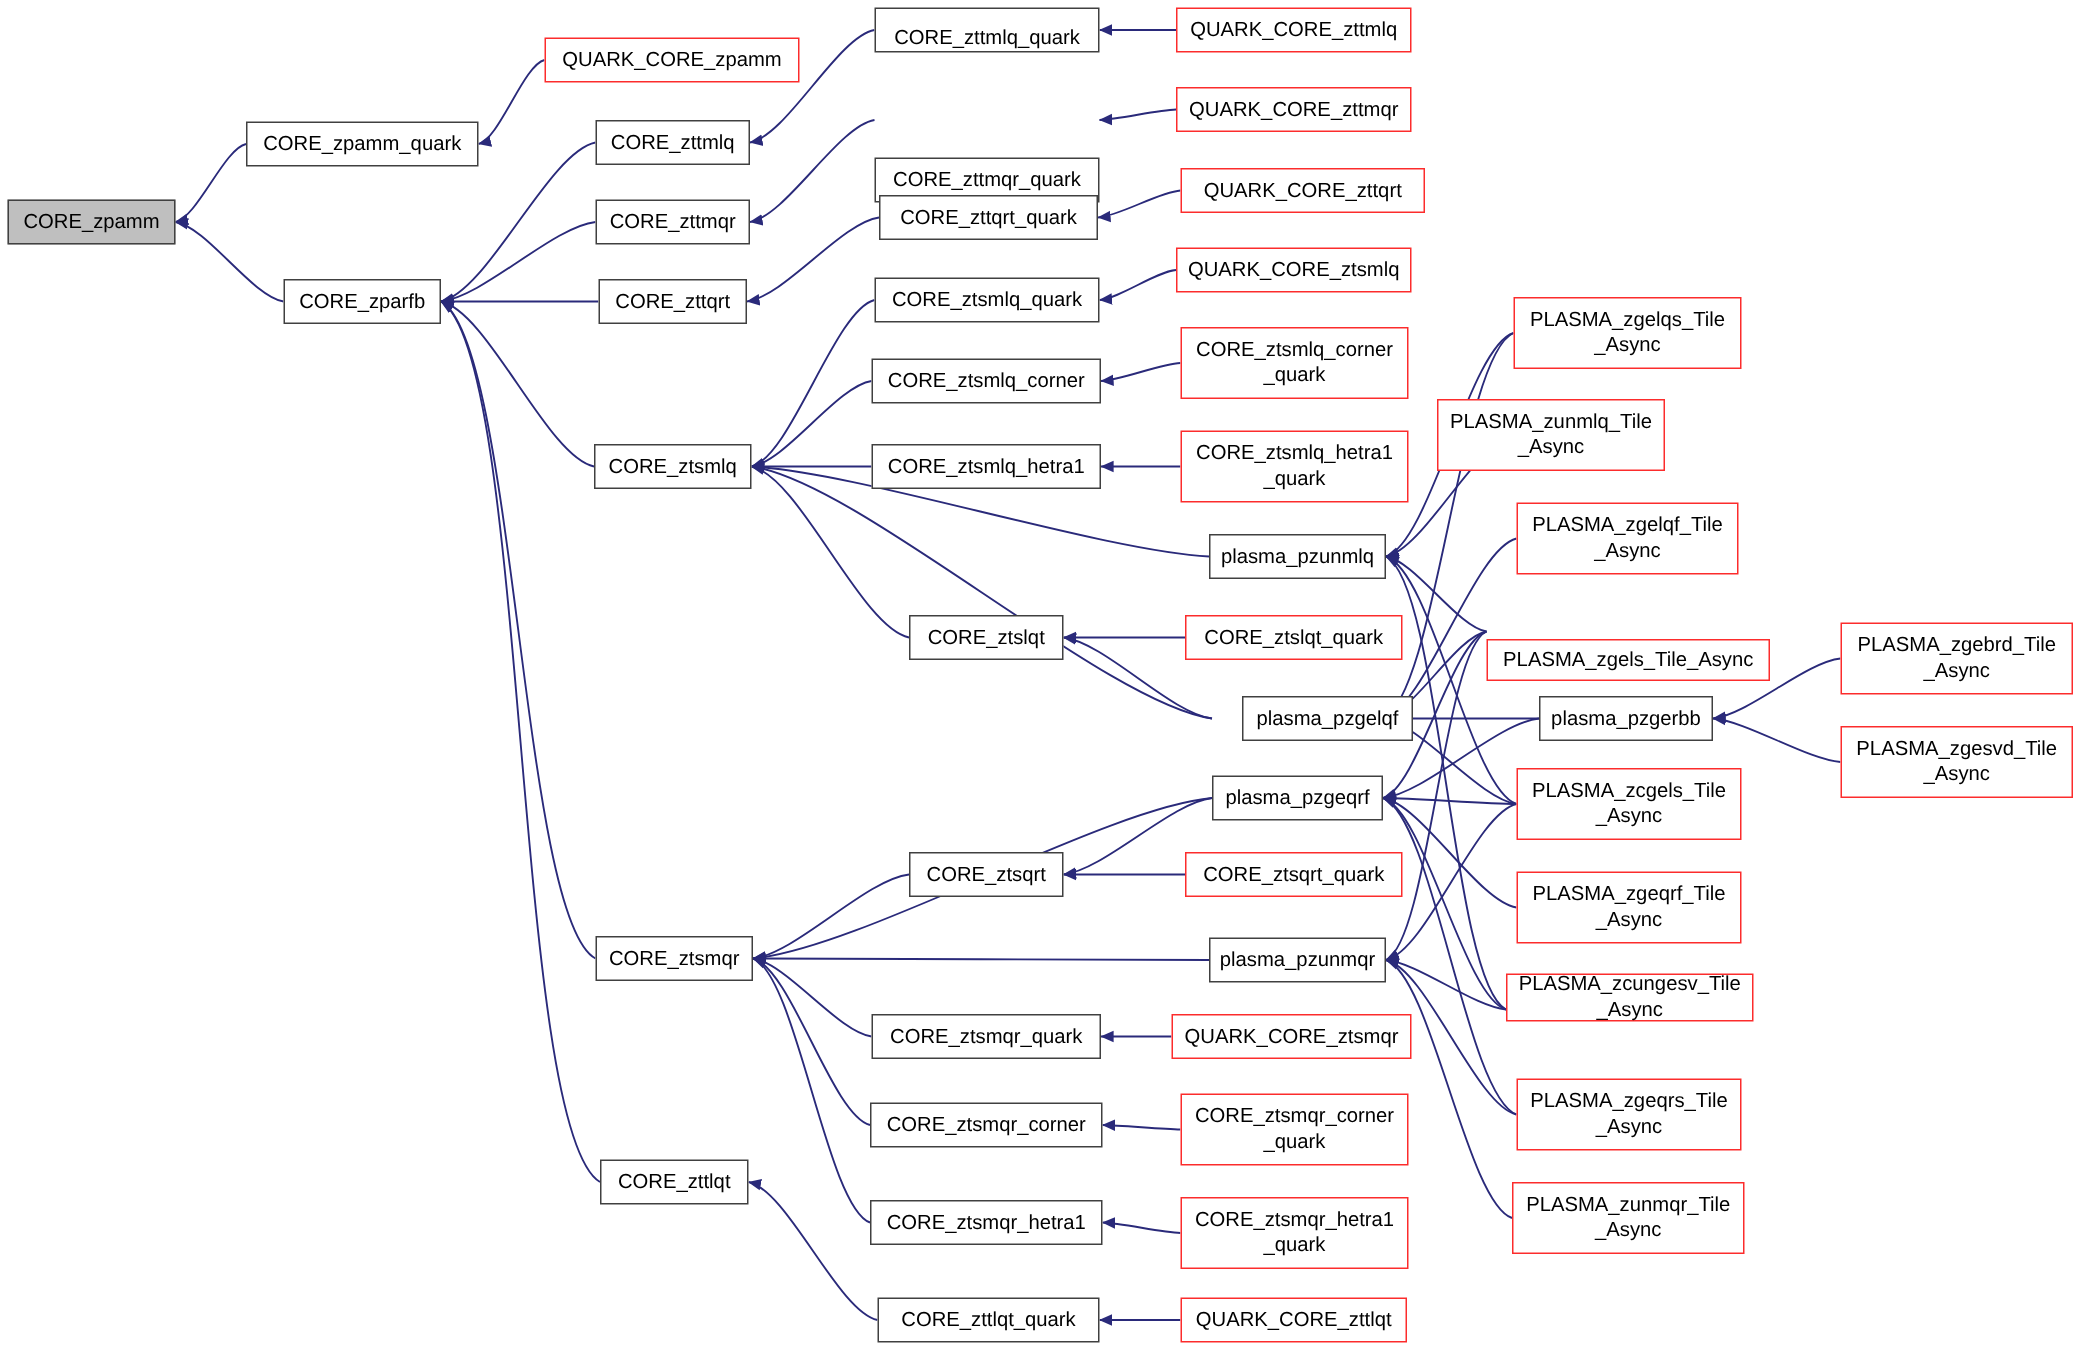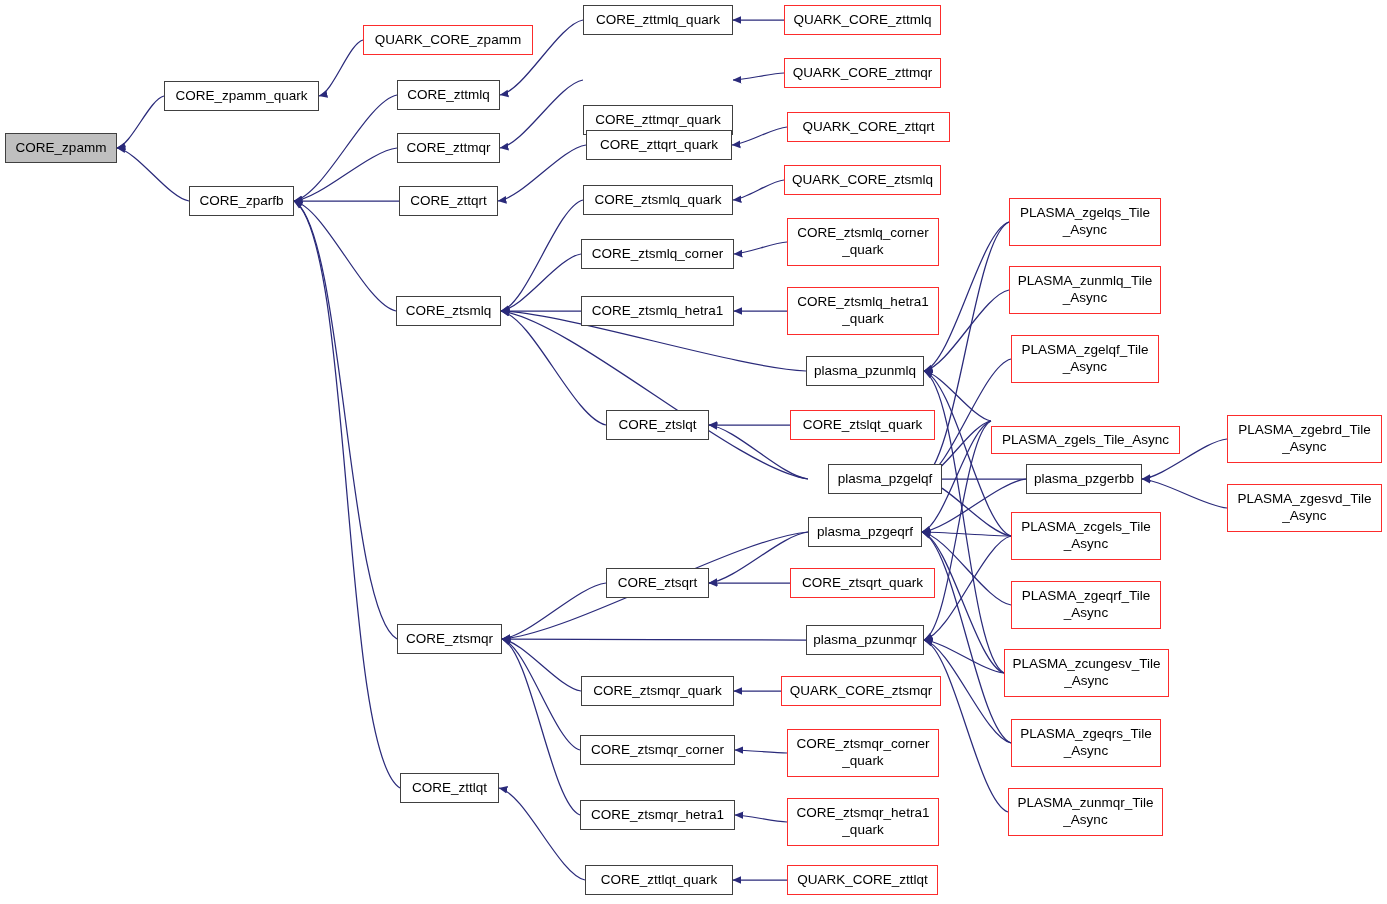--- a/index.html
+++ b/index.html
@@ -93,21 +93,21 @@
       <div class="node k-core" style="left: 189px; top: 186px; width: 105px; height: 30px;"><span>CORE_zparfb</span></div>
       <div class="node k-red" style="left: 363px; top: 25px; width: 170px; height: 30px;"><span>QUARK_CORE_zpamm</span></div>
       <div class="node k-core" style="left: 397px; top: 80px; width: 103px; height: 30px;"><span>CORE_zttmlq</span></div>
       <div class="node k-core" style="left: 397px; top: 133px; width: 103px; height: 30px;"><span>CORE_zttmqr</span></div>
       <div class="node k-core" style="left: 399px; top: 186px; width: 99px; height: 30px;"><span>CORE_zttqrt</span></div>
       <div class="node k-core" style="left: 396px; top: 296px; width: 105px; height: 30px;"><span>CORE_ztsmlq</span></div>
       <div class="node k-core" style="left: 606px; top: 410px; width: 103px; height: 30px; align-items: center;"><span>CORE_ztslqt</span></div>
       <div class="node k-core" style="left: 606px; top: 568px; width: 103px; height: 30px;"><span>CORE_ztsqrt</span></div>
       <div class="node k-core" style="left: 397px; top: 624px; width: 105px; height: 30px;"><span>CORE_ztsmqr</span></div>
       <div class="node k-core" style="left: 400px; top: 773px; width: 99px; height: 30px;"><span>CORE_zttlqt</span></div>
-      <div class="node k-core" style="left: 583px; top: 5px; width: 150px; height: 30px;"><span>CORE_zttmlq_quark</span></div>
+      <div class="node k-core" style="left: 583px; top: 5px; width: 150px; height: 30px; align-items: flex-end;"><span>CORE_zttmlq_quark</span></div>
       <div class="node k-core" style="left: 583px; top: 65px; width: 150px; height: 30px; margin-top: 40px;"><span>CORE_zttmqr_quark</span></div>
       <div class="node k-core" style="left: 586px; top: 130px; width: 146px; height: 30px;"><span>CORE_zttqrt_quark</span></div>
       <div class="node k-core" style="left: 583px; top: 185px; width: 150px; height: 30px;"><span>CORE_ztsmlq_quark</span></div>
       <div class="node k-core" style="left: 581px; top: 239px; width: 153px; height: 30px;"><span>CORE_ztsmlq_corner</span></div>
       <div class="node k-core" style="left: 581px; top: 296px; width: 153px; height: 30px;"><span>CORE_ztsmlq_hetra1</span></div>
       <div class="node k-core" style="left: 806px; top: 356px; width: 118px; height: 30px;"><span>plasma_pzunmlq</span></div>
       <div class="node k-core" style="left: 828px; top: 464px; width: 114px; height: 30px;"><span>plasma_pzgelqf</span></div>
       <div class="node k-core" style="left: 808px; top: 517px; width: 114px; height: 30px;"><span>plasma_pzgeqrf</span></div>
       <div class="node k-core" style="left: 806px; top: 625px; width: 118px; height: 30px;"><span>plasma_pzunmqr</span></div>
       <div class="node k-core" style="left: 581px; top: 676px; width: 153px; height: 30px;"><span>CORE_ztsmqr_quark</span></div>
@@ -125,31 +125,31 @@
       <div class="node k-red" style="left: 790px; top: 410px; width: 145px; height: 30px;"><span>CORE_ztslqt_quark</span></div>
       <div class="node k-red" style="left: 790px; top: 568px; width: 145px; height: 30px;"><span>CORE_ztsqrt_quark</span></div>
       <div class="node k-red" style="left: 781px; top: 676px; width: 160px; height: 30px;"><span>QUARK_CORE_ztsmqr</span></div>
       <div class="node k-red" style="left: 787px; top: 729px; width: 152px; height: 48px;"><span>CORE_ztsmqr_corner
 _quark</span></div>
       <div class="node k-red" style="left: 787px; top: 798px; width: 152px; height: 48px;"><span>CORE_ztsmqr_hetra1
 _quark</span></div>
       <div class="node k-red" style="left: 787px; top: 865px; width: 151px; height: 30px;"><span>QUARK_CORE_zttlqt</span></div>
       <div class="node k-red" style="left: 1009px; top: 198px; width: 152px; height: 48px;"><span>PLASMA_zgelqs_Tile
 _Async</span></div>
-      <div class="node k-red" style="left: 1009px; top: 266px; width: 152px; height: 48px;"><span>PLASMA_zunmlq_Tile
+      <div class="node k-red" style="left: 958px; top: 266px; width: 152px; height: 48px;"><span>PLASMA_zunmlq_Tile
 _Async</span></div>
       <div class="node k-red" style="left: 1011px; top: 335px; width: 148px; height: 48px;"><span>PLASMA_zgelqf_Tile
 _Async</span></div>
       <div class="node k-red" style="left: 991px; top: 407px; width: 189px; height: 28px; margin-top: 19px;"><span>PLASMA_zgels_Tile_Async</span></div>
       <div class="node k-core" style="left: 1026px; top: 464px; width: 116px; height: 30px;"><span>plasma_pzgerbb</span></div>
       <div class="node k-red" style="left: 1011px; top: 512px; width: 150px; height: 48px;"><span>PLASMA_zcgels_Tile
 _Async</span></div>
       <div class="node k-red" style="left: 1011px; top: 581px; width: 150px; height: 48px;"><span>PLASMA_zgeqrf_Tile
 _Async</span></div>
-      <div class="node k-red" style="left: 1004px; top: 649px; width: 165px; height: 48px;"><span>PLASMA_zcungesv_Tile
+      <div class="node k-red" style="left: 1004px; top: 649px; width: 165px; height: 32px;"><span>PLASMA_zcungesv_Tile
 _Async</span></div>
       <div class="node k-red" style="left: 1011px; top: 719px; width: 150px; height: 48px;"><span>PLASMA_zgeqrs_Tile
 _Async</span></div>
       <div class="node k-red" style="left: 1008px; top: 788px; width: 155px; height: 48px;"><span>PLASMA_zunmqr_Tile
 _Async</span></div>
       <div class="node k-red" style="left: 1227px; top: 415px; width: 155px; height: 48px;"><span>PLASMA_zgebrd_Tile
 _Async</span></div>
       <div class="node k-red" style="left: 1227px; top: 484px; width: 155px; height: 48px;"><span>PLASMA_zgesvd_Tile
 _Async</span></div>
     </div>

